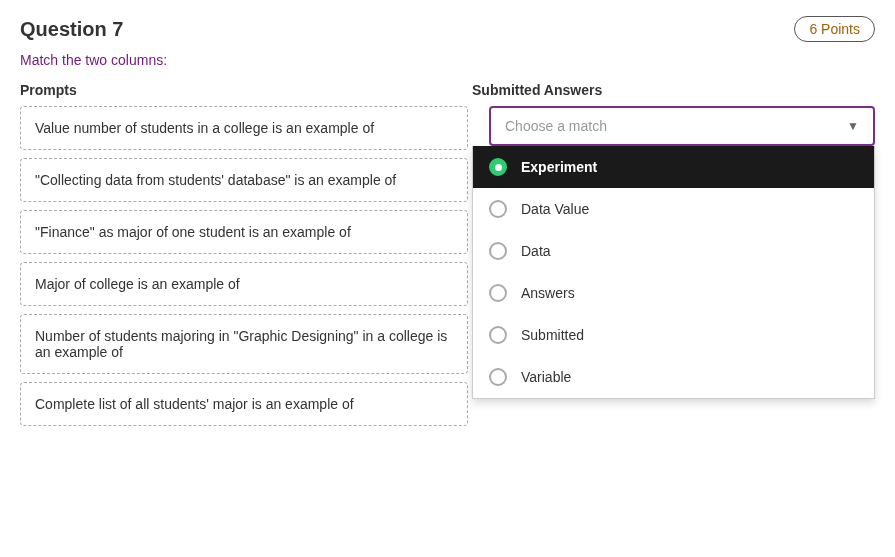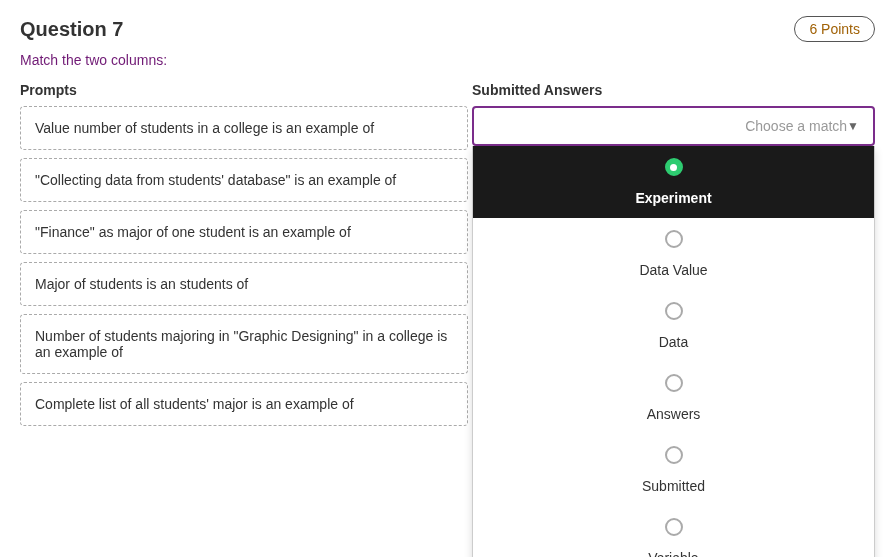--- a/index.html
+++ b/index.html
@@ -81,30 +81,31 @@
     }
 
     
     .dropdown-wrapper {
       position: relative;
       width: 100%;
     }
 
     .dropdown-trigger {
       display: flex;
-      justify-content: flex-end;
+      justify-content: space-between;
       align-items: center;
       border: 2px solid #7b2d8b;
       border-radius: 4px;
       padding: 10px 14px;
       cursor: pointer;
       background: #fff;
       font-size: 14px;
       color: #999;
       user-select: none;
+      margin-left: 17px;
     }
 
     .dropdown-trigger .chevron {
       font-size: 12px;
       color: #666;
     }
 
     .dropdown-menu {
       position: absolute;
       top: 100%;
@@ -118,21 +119,20 @@
     }
 
     .dropdown-option {
       display: flex;
       align-items: center;
       padding: 12px 16px;
       cursor: pointer;
       font-size: 14px;
       color: #333;
       gap: 14px;
-      flex-direction: column;
     }
 
     .dropdown-option.selected {
       background: #1a1a1a;
       color: #fff;
     }
 
     .radio-circle {
       width: 18px;
       height: 18px;
@@ -191,21 +191,21 @@
       <div class="prompt-item">
         <span>Value number of students in a college is an example of</span>
       </div>
       <div class="prompt-item">
         <span>"Collecting data from students' database" is an example of</span>
       </div>
       <div class="prompt-item">
         <span>"Finance" as major of one student is an example of</span>
       </div>
       <div class="prompt-item">
-        <span>Major of students is an students of</span>
+        <span>Major of college is an example of</span>
       </div>
       <div class="prompt-item tall">
         <span>Number of students majoring in "Graphic Designing" in a college is an example of</span>
       </div>
       <div class="prompt-item">
         <span>Complete list of all students' major is an example of</span>
       </div>
     </div>
 
     <div class="answers-col">

